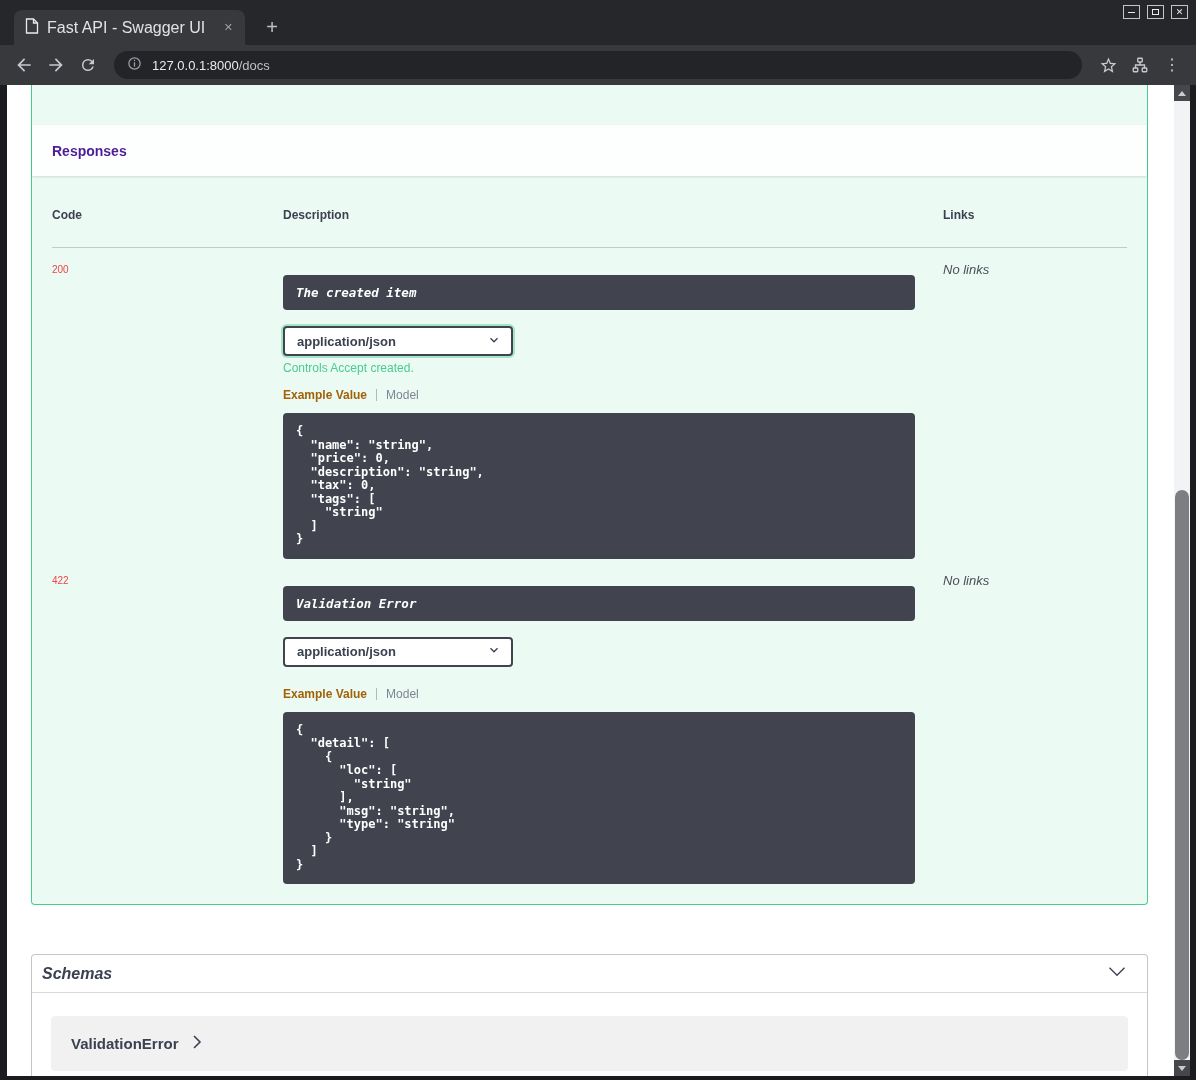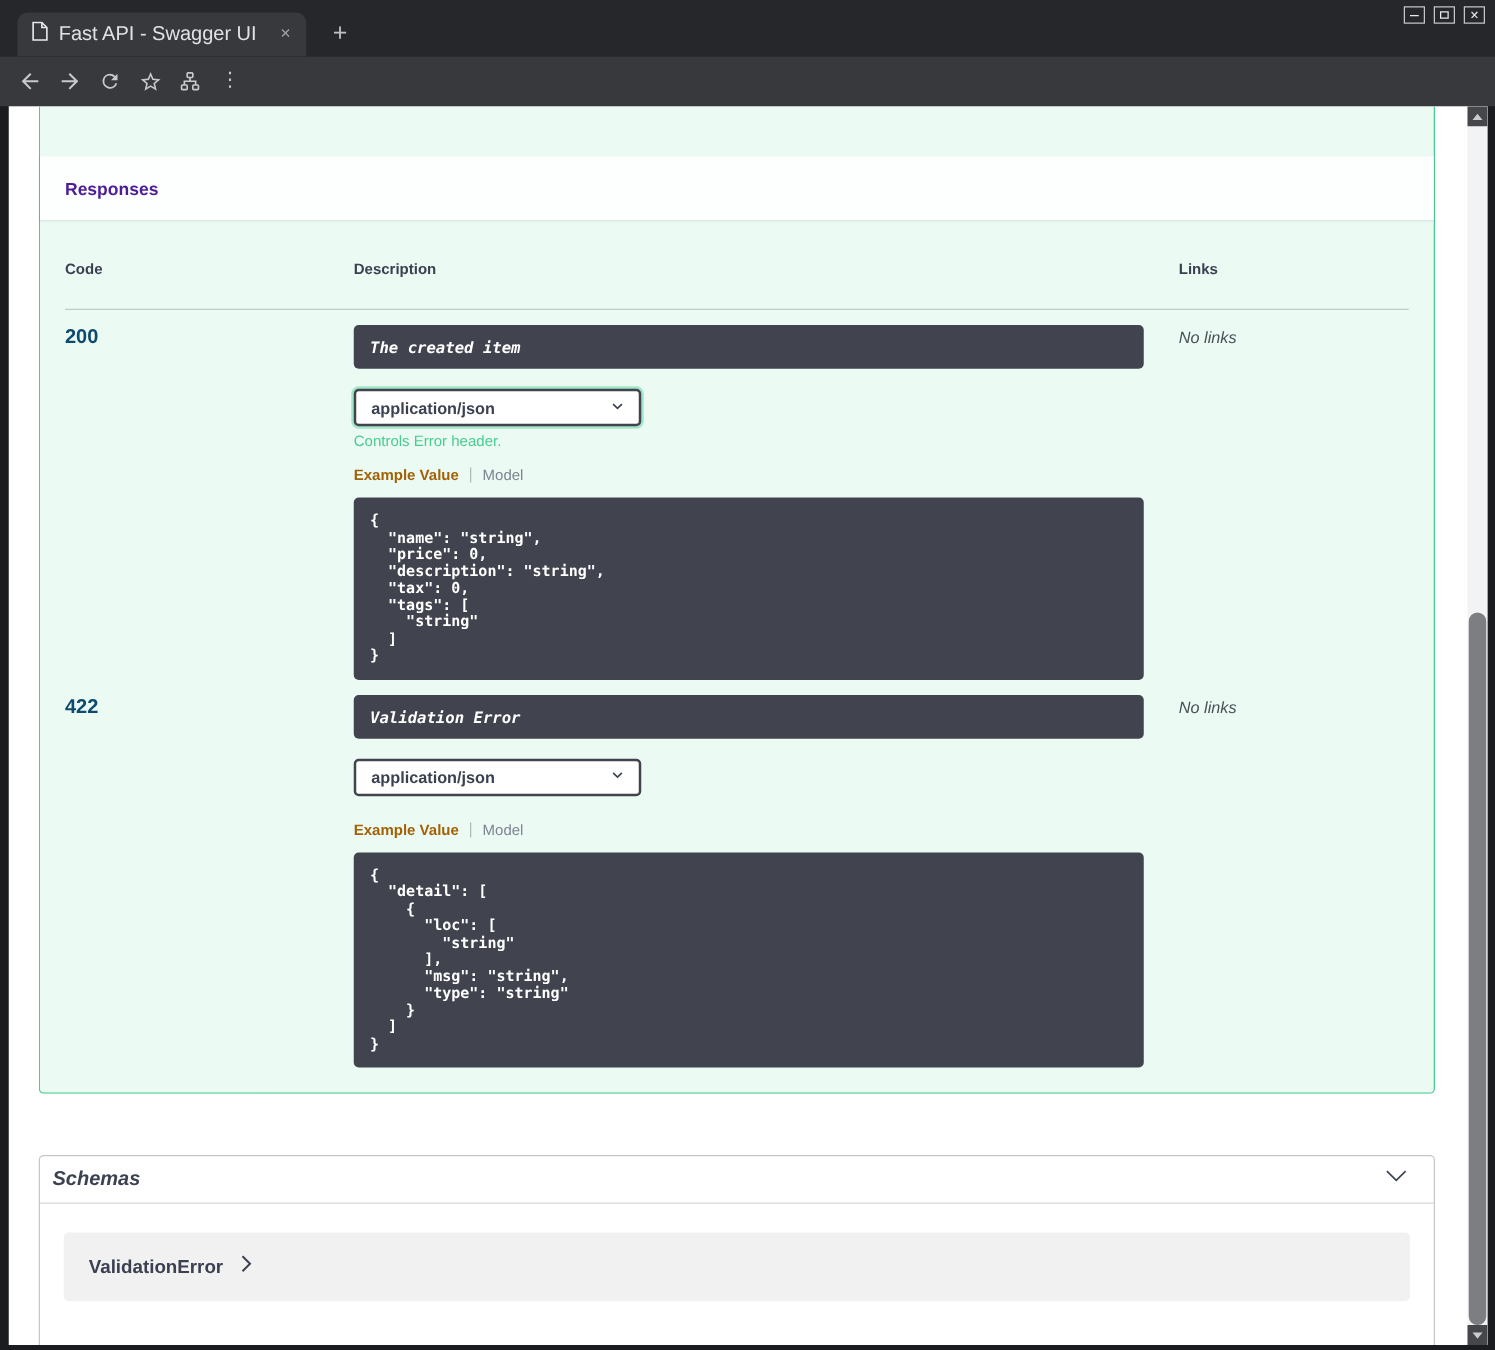--- a/index.html
+++ b/index.html
@@ -64,26 +64,26 @@
   }
   .section-header h4 { margin:0; font-size:14px; font-weight:700; color:#4c1d95; }
 
   .rtable { padding:0 20px 20px; }
   .thead { display:flex; padding:32px 0 25px; border-bottom:1px solid rgba(59,65,81,.25); }
   .th { font-size:12px; font-weight:700; color:#3b4151; }
   .col-code { width:231px; flex-shrink:0; }
   .col-desc { width:660px; flex-shrink:0; }
   .col-links { flex:1; }
   .trow { display:flex; padding-top:12px; }
-  .code-val { font-size:16px; color:#0c4a6e; line-height:20px;font-weight:bold; }
+  .code-val { font-size:10px; color:#ef4444; line-height:20px; }
   .links-val { font-size:13px; font-style:italic; color:#4a5057; line-height:20px; }
 
   .resp-desc {
     width:632px; height:35px; background:#41444e; border-radius:4px;
-    display:flex; align-items:center; padding:0 13px;
+    display:flex; align-items:center; padding:0 13px;margin-top:15px;
   }
   .resp-desc span {
     color:#fff; font-family:"DejaVu Sans Mono", monospace;
     font-style:italic; font-weight:700; font-size:12.5px;
   }
   .media-select {
     margin-top:16px; width:230px; height:30px; background:#fff;
     border:2px solid #41444e; border-radius:4px;
     display:flex; align-items:center; justify-content:space-between;
     padding:0 10px 0 12px; font-size:13px; font-weight:700; color:#3b4151;
@@ -168,20 +168,30 @@
     <span class="nav-btn">
       <svg width="20" height="20" viewBox="0 0 24 24">
           <path d="M4 11h12.2l-5.6-5.6L12 4l8 8-8 8-1.4-1.4 5.6-5.6H4v-2z" fill="#c6c9ce"></path>
         </svg>
     </span>
     <span class="nav-btn">
       <svg width="18" height="18" viewBox="0 0 24 24">
           <path d="M17.65 6.35A7.95 7.95 0 0 0 12 4a8 8 0 1 0 7.73 10h-2.08A6 6 0 1 1 12 6c1.66 0 3.14.69 4.22 1.78L13 11h7V4l-2.35 2.35z" fill="#c6c9ce"></path>
         </svg>
     </span>
+    <div class="urlbar">
+      <span>
+        <svg width="15" height="15" viewBox="0 0 24 24">
+            <circle cx="12" cy="12" r="9" fill="none" stroke="#9aa0a6" stroke-width="2"></circle>
+            <rect x="11" y="10" width="2" height="7" fill="#9aa0a6"></rect>
+            <rect x="11" y="6" width="2" height="2" fill="#9aa0a6"></rect>
+          </svg>
+      </span>
+      <span class="url"><span>127.0.0.1:8000</span><span class="url-path">/docs</span></span>
+    </div>
     <span class="nav-btn">
       <svg width="19" height="19" viewBox="0 0 24 24">
           <path d="M22 9.24l-7.19-.62L12 2 9.19 8.63 2 9.24l5.46 4.73L5.82 21 12 17.27 18.18 21l-1.63-7.03L22 9.24zM12 15.4l-3.76 2.27 1-4.28-3.32-2.88 4.38-.38L12 6.1l1.71 4.04 4.38.38-3.32 2.88 1 4.28L12 15.4z" fill="#c6c9ce"></path>
         </svg>
     </span>
     <span class="nav-btn">
       <svg width="18" height="18" viewBox="0 0 24 24" fill="none" stroke="#c6c9ce" stroke-width="1.8">
           <rect x="9" y="3" width="6" height="5" rx="1"></rect>
           <rect x="3" y="16" width="6" height="5" rx="1"></rect>
           <rect x="15" y="16" width="6" height="5" rx="1"></rect>
@@ -216,21 +226,21 @@
                 <span>The created item</span>
               </div>
               <div class="media-select glow">
                 <span>application/json</span>
                 <span>
                   <svg width="14" height="14" viewBox="0 0 24 24">
                       <path d="M6 9l6 6 6-6" fill="none" stroke="#3b4151" stroke-width="2.2"></path>
                     </svg>
                 </span>
               </div>
-              <div class="controls-note">Controls Error header.</div>
+              <div class="controls-note">Controls Accept created.</div>
               <div class="tabs">
                 <span class="tab-example">Example Value</span>
                 <span class="tab-sep"></span>
                 <span class="tab-model">Model</span>
               </div>
               <pre class="example">{
   "name": "string",
   "price": 0,
   "description": "string",
   "tax": 0,

